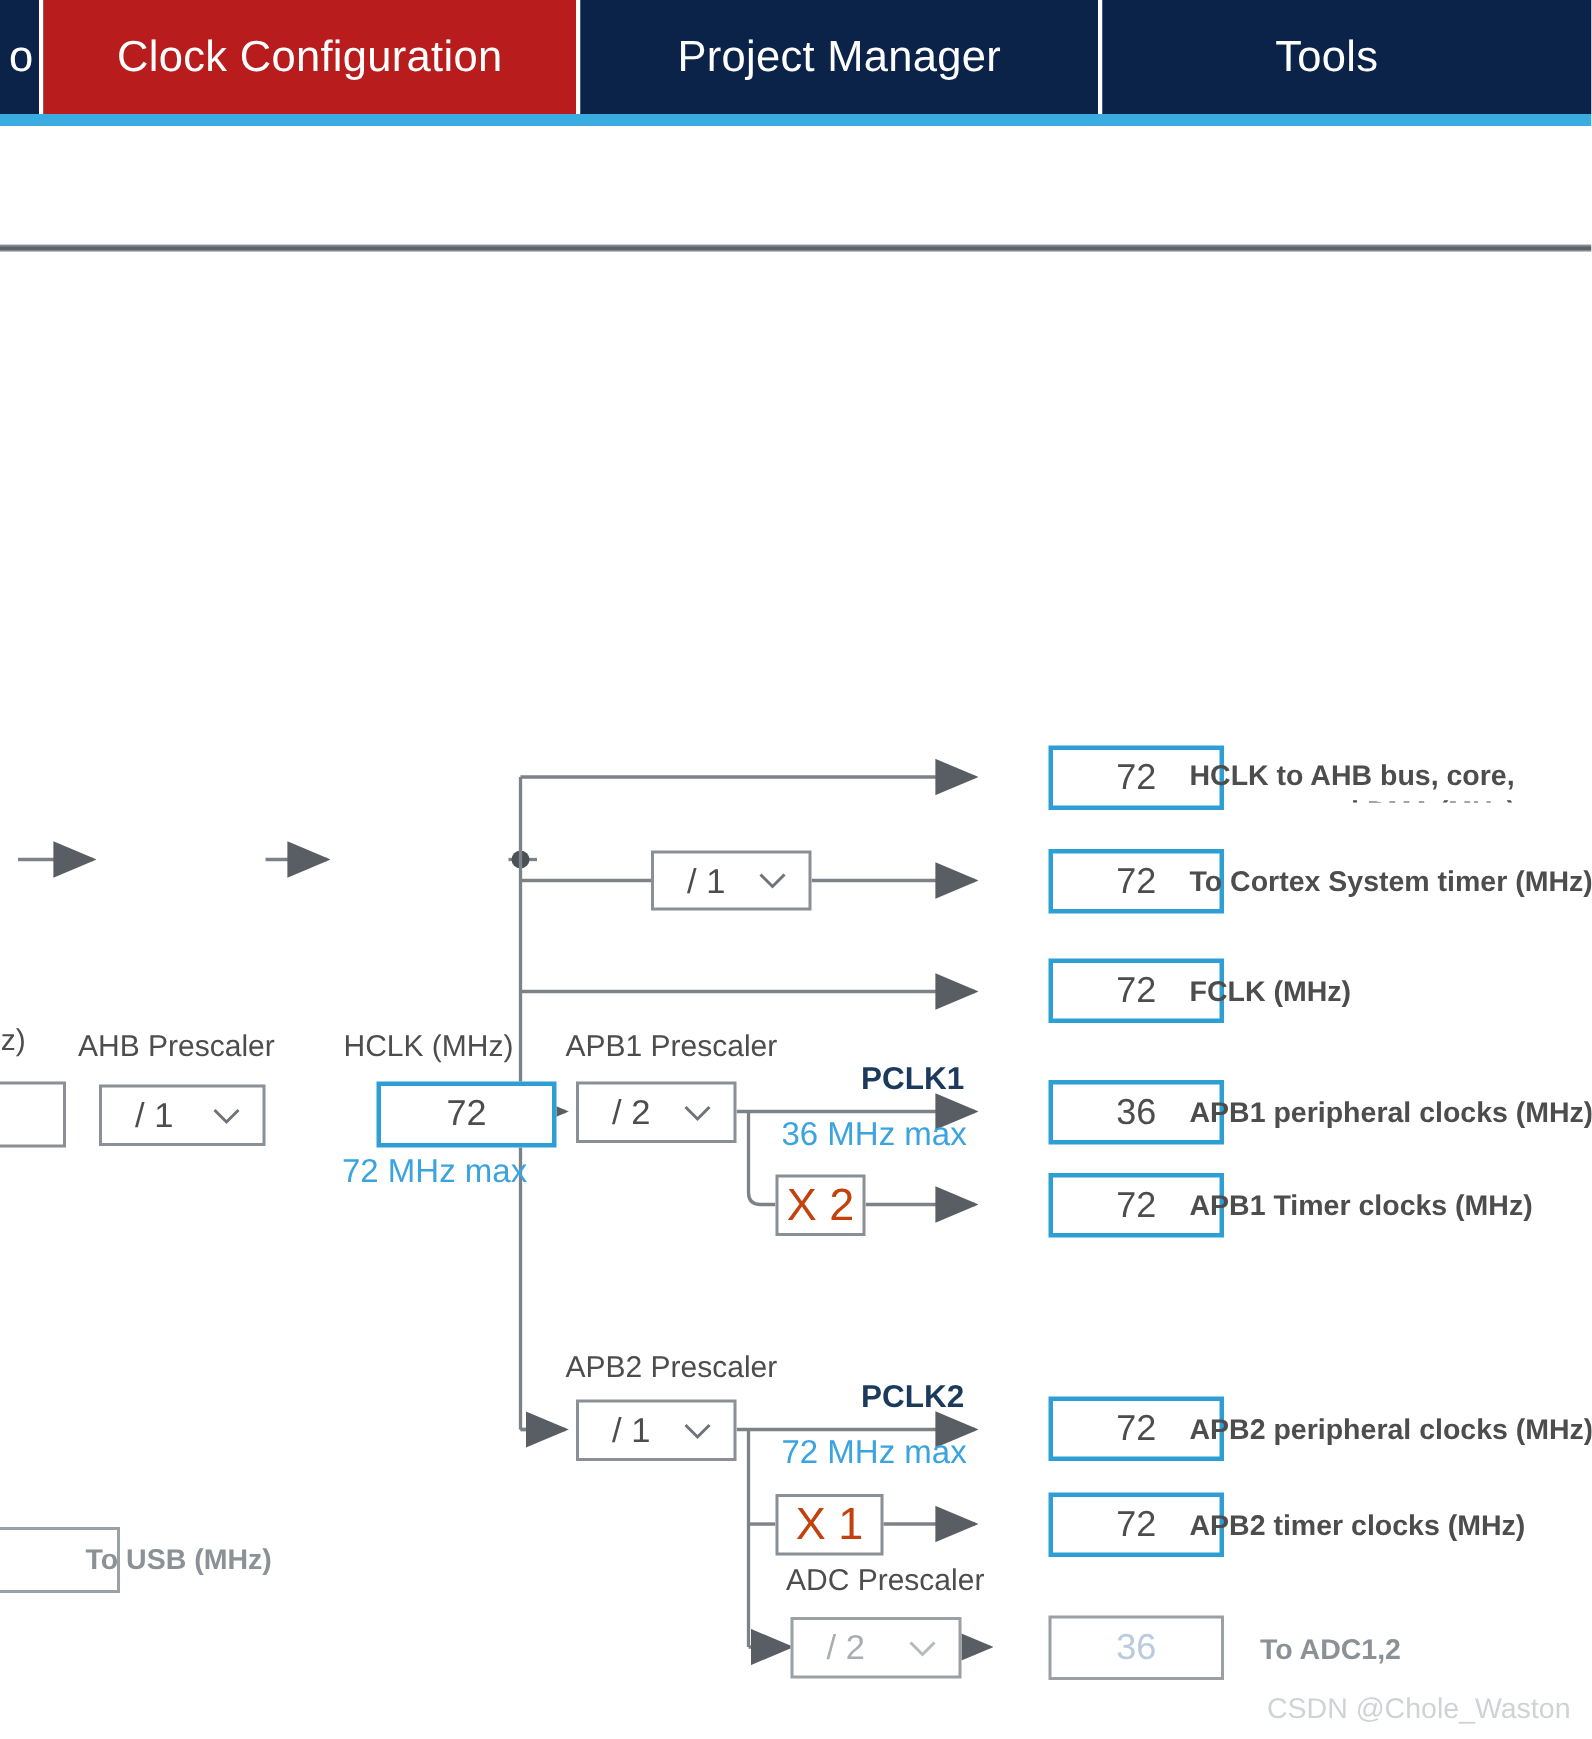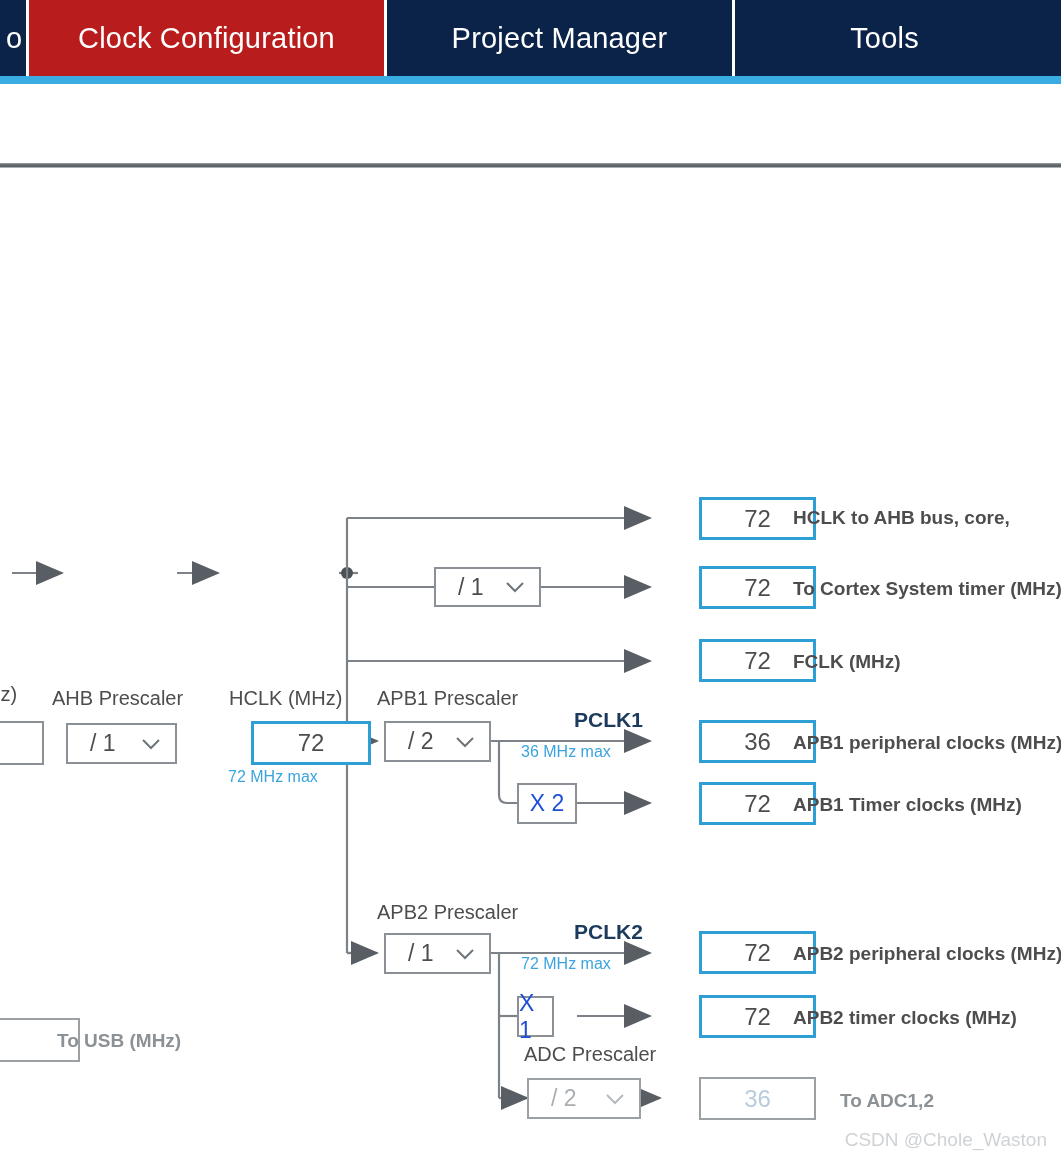--- a/index.html
+++ b/index.html
@@ -159,38 +159,38 @@
   .combo.disabled {
     color: #a9aeb2;
     border-color: #9aa0a4;
     cursor: default;
   }
 
   
   .mulbox {
     border: 2px solid #8a9096;
     background: #ffffff;
-    color: #1d4ed8;
-    font-size: 23px;
+    color: #c2410c;
+    font-size: 30px;
     justify-content: center;
     cursor: default;
   }
 
   
   .caption {
     position: absolute;
     color: #4d4d4d;
     font-size: 20px;
     white-space: nowrap;
   }
   
   .maxhint {
     position: absolute;
     color: #3ba4de;
-    font-size: 16px;
+    font-size: 22px;
     white-space: nowrap;
   }
   
   .rlabel {
     position: absolute;
     color: #4d4d4d;
     font-size: 19px;
     font-weight: bold;
     white-space: nowrap;
   }
@@ -377,21 +377,21 @@
   <div class="caption" style="left:377px; top:733px;">APB2 Prescaler</div>
   <div class="node combo" style="left:384px; top:765px; width:107px; height:41px;">
     <span>/ 1</span>
     <svg class="chev" viewBox="0 0 20 12">
         <path d="M2,2 L10,10 L18,2" fill="none" stroke="#6e747a" stroke-width="2"></path>
       </svg>
   </div>
   <div class="wlabel" style="left:574px; top:752px;">PCLK2</div>
   <div class="maxhint" style="left:521px; top:787px;">72 MHz max</div>
 
-  <div class="node mulbox" style="left:517px; top:828px; width:37px; height:41px;">
+  <div class="node mulbox" style="left:517px; top:828px; width:72px; height:41px;">
     <span>X 1</span>
   </div>
 
   <div class="caption" style="left:524px; top:875px; color:#4d4d4d;">ADC Prescaler</div>
   <div class="node combo disabled" style="left:527px; top:910px; width:114px; height:41px;">
     <span>/ 2</span>
     <svg class="chev" viewBox="0 0 20 12">
         <path d="M2,2 L10,10 L18,2" fill="none" stroke="#b5babe" stroke-width="2"></path>
       </svg>
   </div>

